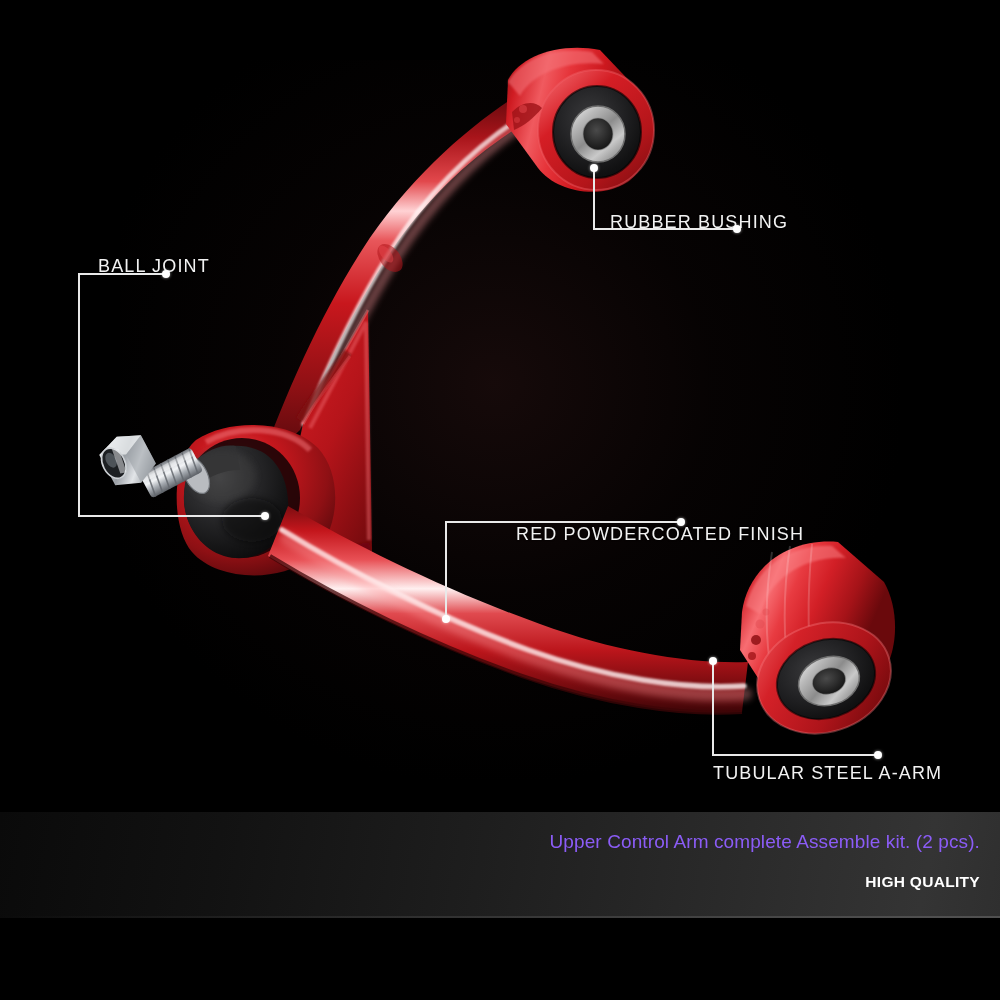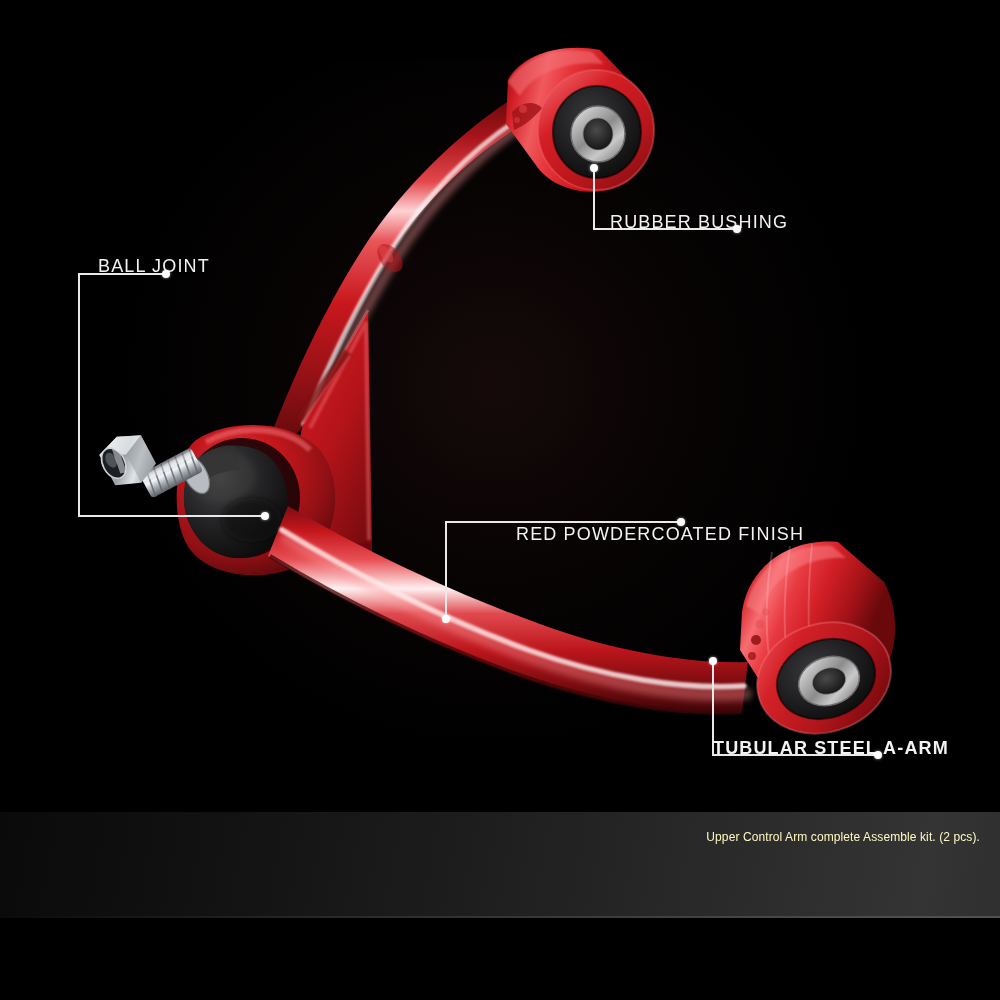--- a/index.html
+++ b/index.html
@@ -96,25 +96,25 @@
     color: #ffffff;
   }
   .info-head {
     font-size: 15.5px;
     font-weight: bold;
     letter-spacing: 0.3px;
     line-height: 1.25;
     color: #ffffff;
   }
   .info-sub {
-    font-size: 12px;
+    font-size: 19px;
     font-weight: 400;
     letter-spacing: 0.1px;
     line-height: 1.35;
-    color: #fef9c3;
+    color: #8b5cf6;
     margin-top: 2px;
   }
   #info-block-1 { top: 827px; }
   #info-block-2 { top: 872px; }
 </style>
 </head>
 <body>
 
 <div id="stage">
 
@@ -437,29 +437,30 @@
 
   <div>
     <div class="callout-label" style="left:472px; top:524px;margin-left:44px;">RED POWDERCOATED FINISH</div>
     <div class="callout-line v" style="left:445px; top:521px; height:98px;"></div>
     <div class="callout-line h" style="left:445px; top:521px; width:237px;"></div>
     <div class="callout-dot" style="left:446px; top:619px;"></div>
     <div class="callout-dot" style="left:681px; top:522px;"></div>
   </div>
 
   <div>
-    <div class="callout-label" style="left:713px; top:738px;font-weight:bold;">TUBULAR STEEL A-ARM</div>
+    <div class="callout-label" style="left:713px; top:763px;">TUBULAR STEEL A-ARM</div>
     <div class="callout-line v" style="left:712px; top:661px; height:95px;"></div>
     <div class="callout-line h" style="left:712px; top:754px; width:167px;"></div>
     <div class="callout-dot" style="left:713px; top:661px;"></div>
     <div class="callout-dot" style="left:878px; top:755px;"></div>
   </div>
 
   <div id="info-band"></div>
 
   <div class="info-block" id="info-block-1">
     <div class="info-sub">Upper Control Arm complete Assemble kit. (2 pcs).</div>
   </div>
 
   <div class="info-block" id="info-block-2">
+    <div class="info-head">HIGH QUALITY</div>
   </div>
 
 </div>
 
 </body></html>

